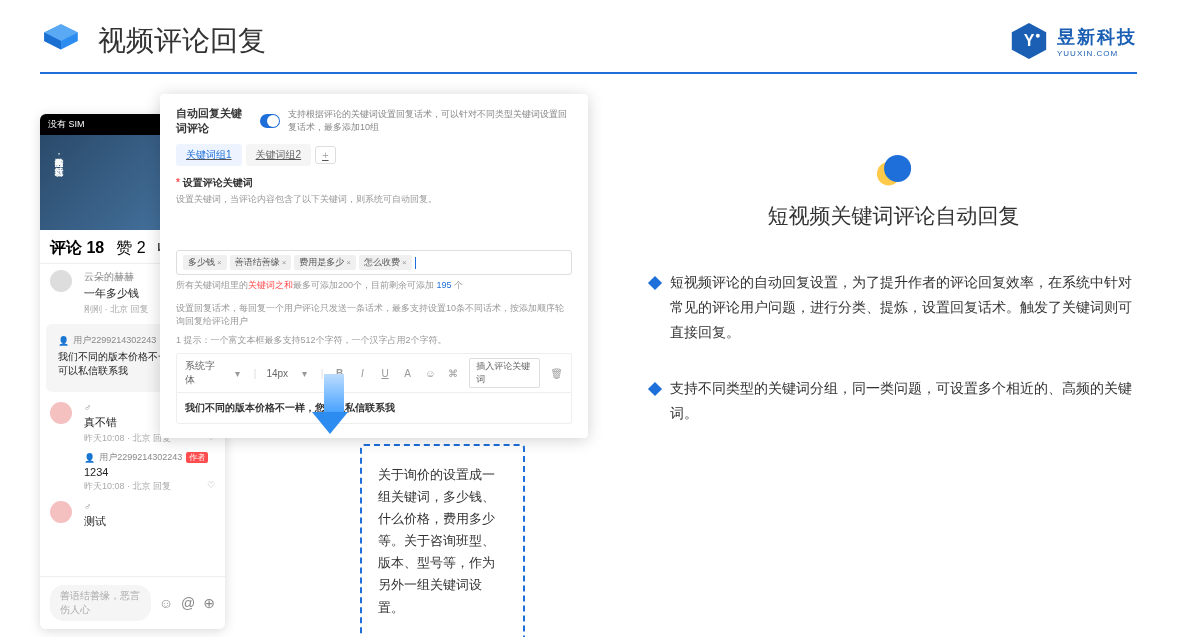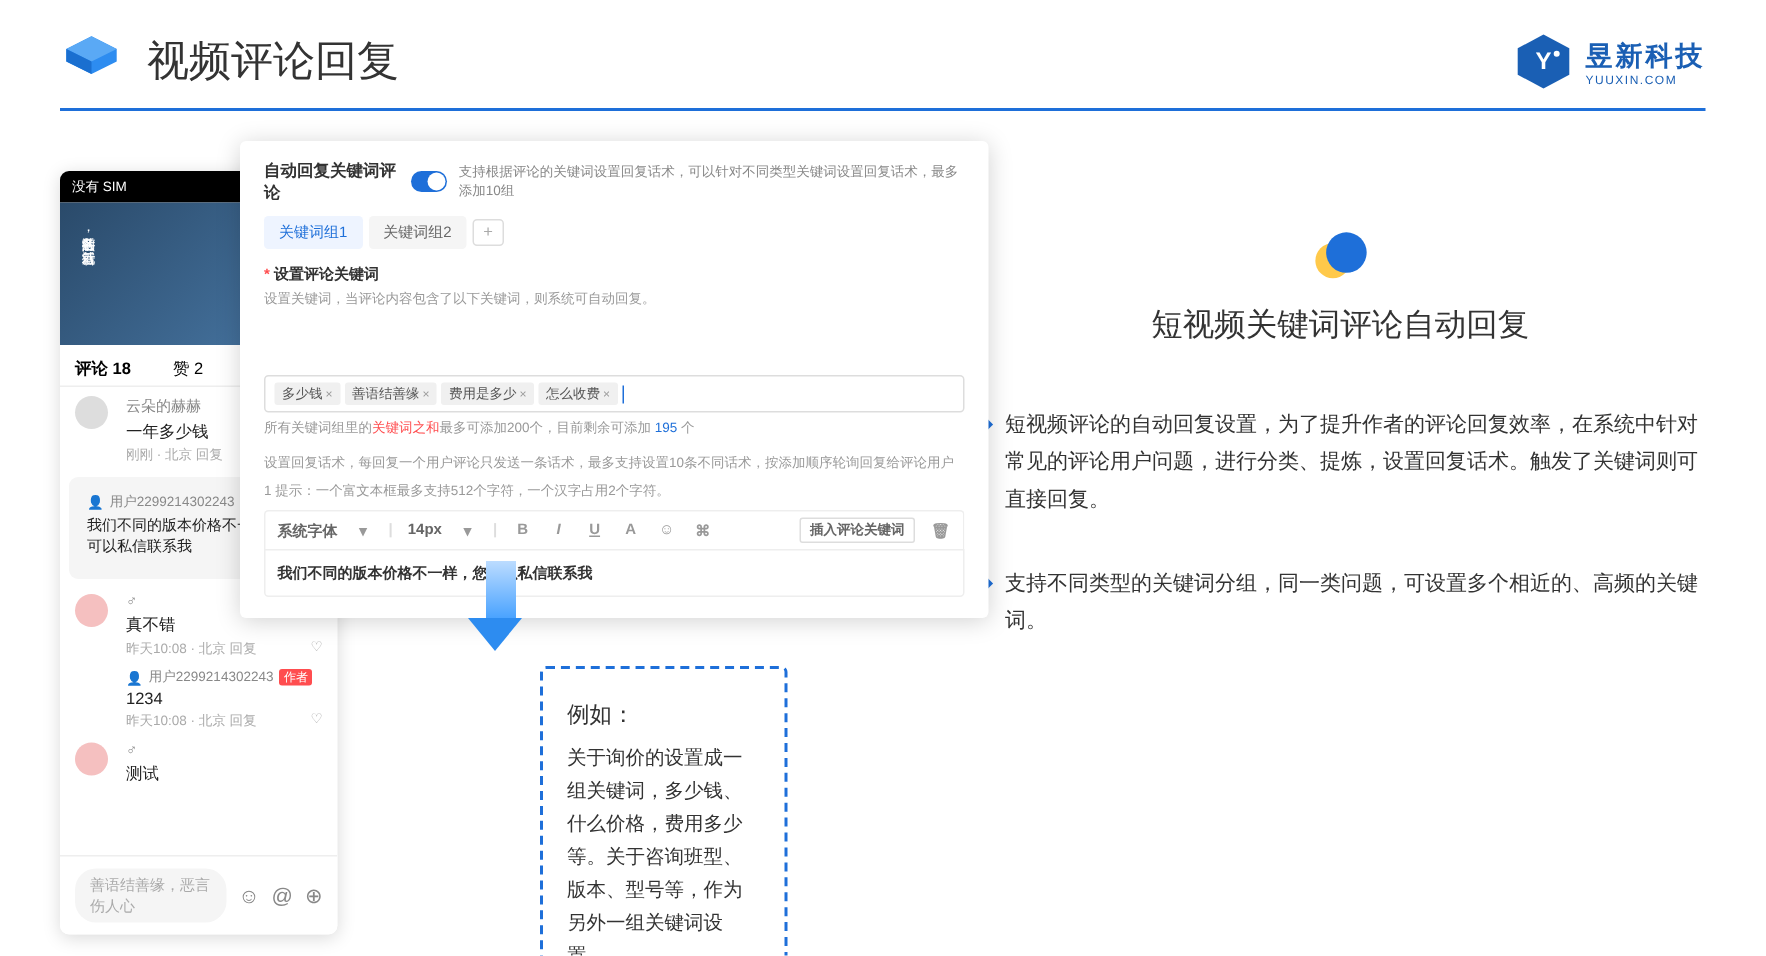--- a/index.html
+++ b/index.html
@@ -19,62 +19,62 @@
 
 .content { display: flex; padding: 0 40px; gap: 30px; }
 .left-col { width: 580px; position: relative; }
 .right-col { flex: 1; padding-top: 60px; }
 
 
 .mobile { position: absolute; left: 0; top: 20px; width: 185px; background: #fff; border-radius: 6px; box-shadow: 0 2px 12px rgba(0,0,0,0.15); overflow: hidden; z-index: 1; font-size: 10px; }
 .mobile-status { background: #000; color: #fff; padding: 4px 8px; font-size: 9px; display: flex; justify-content: space-between; }
 .mobile-video { height: 95px; background: linear-gradient(135deg,#2a4a6a,#4a7aa8); position: relative; }
 .mobile-video-text { color:#fff; font-size:9px; padding:8px; writing-mode:vertical-rl; position:absolute; left:4px; top:8px; }
-.mobile-tabs { display: flex; gap: 28px; padding: 8px 10px 4px; border-bottom: 1px solid #eee; font-size: 11px; }
+.mobile-tabs { display: flex; gap: 12px; padding: 8px 10px 4px; border-bottom: 1px solid #eee; font-size: 16px; }
 .mobile-tabs .active { font-weight: bold; }
 .comment-list { padding: 6px 10px 90px; }
 .comment { display: flex; gap: 12px; margin-bottom: 8px; }
 .avatar { width: 22px; height: 22px; border-radius: 50%; background: #ddd; flex-shrink: 0; }
 .avatar.pink { background: #f5c0c0; }
 .comment-body { flex: 1; }
 .c-name { font-size: 10px; color: #888; }
 .c-text { font-size: 11px; color: #222; margin: 2px 0; }
 .c-meta { font-size: 9px; color: #aaa; display:flex; gap:6px; align-items:flex-start; }
 .reply-bubble { background: #f5f5f5; border-radius: 6px; padding: 10px 12px 14px 12px; margin: 6px 0 10px 0; font-size: 10px; position:relative; margin-left:-4px; }
 .reply-name { color:#888; font-size:9px; display:flex; align-items:center; gap:4px; }
 .badge-author { background: #ff4d4f; color: #fff; font-size: 8px; padding: 0 3px; border-radius: 2px; }
 .reply-text { color:#222; margin-top:3px; line-height:1.4; }
 .mobile-input { position:absolute; bottom:0; left:0; right:0; border-top:1px solid #eee; padding:8px 10px; display:flex; align-items:center; gap:8px; background:#fff; }
 .mobile-input-box { flex:1; background:#f5f5f5; border-radius:14px; padding:4px 10px; font-size:10px; color:#aaa; }
 .mobile-input-icons { display:flex; gap:8px; color:#888; font-size:14px; }
 .heart { color:#aaa; }
 .heart::before { content:"♡"; }
 
 
-.config-panel { position:absolute; left:120px; top:0; width:499px; background:#fff; border-radius:4px; box-shadow:0 2px 16px rgba(0,0,0,0.18); padding:12px 16px 14px; z-index:2; font-size:10px; color:#555; }
+.config-panel { position:absolute; left:120px; top:0; width:428px; background:#fff; border-radius:4px; box-shadow:0 2px 16px rgba(0,0,0,0.18); padding:12px 16px 14px; z-index:2; font-size:10px; color:#555; }
 .config-row1 { display:flex; align-items:center; gap:8px; margin-bottom:8px; }
 .config-title { font-weight:bold; font-size:11px; color:#333; }
 .toggle { width:26px; height:14px; background:#1e6fd9; border-radius:7px; position:relative; }
 .toggle::after { content:""; position:absolute; right:1px; top:1px; width:12px; height:12px; background:#fff; border-radius:50%; }
 .config-desc1 { font-size:9px; color:#888; }
-.cfg-tabs { display:flex; gap:4px; margin-bottom:10px; align-items:center; }
+.cfg-tabs { display:flex; gap:4px; margin-bottom:10px; align-items:center;text-decoration:underline; }
 .cfg-tab { padding:4px 10px; font-size:10px; background:#f5f5f5; border-radius:3px; color:#666; }
 .cfg-tab.active { color:#1e6fd9; background:#eef4ff; }
 .cfg-tab-add { padding:2px 6px; border:1px solid #ddd; color:#aaa; font-size:11px; border-radius:3px; }
 .cfg-label { font-size:10px; color:#333; font-weight:bold; margin-bottom:3px; }
 .cfg-label::before { content:"* "; color:#ff4d4f; }
 .cfg-sub { font-size:9px; color:#999; margin-bottom:6px; }
 .tag-box { border:1px solid #ddd; border-radius:3px; padding:4px 6px; display:flex; gap:3px; flex-wrap:wrap; margin-bottom:4px; align-items:center;margin-top:44px; }
 .tag { background:#f0f0f0; padding:1px 5px; font-size:9px; border-radius:2px; display:inline-flex; align-items:center; gap:2px; color:#555; }
 .tag-x { color:#999; font-size:8px; }
 .cursor-line { width:1px; height:12px; background:#1e6fd9; }
 .cfg-hint { font-size:9px; color:#999; margin-bottom:10px; }
 .cfg-hint .red { color:#ff4d4f; }
 .cfg-hint .blue { color:#1e6fd9; }
-.editor-toolbar { border:1px solid #eee; border-bottom:none; display:flex; align-items:center; gap:10px; padding:4px 8px; font-size:10px; color:#666; border-radius:3px 3px 0 0;font-weight:bold; }
+.editor-toolbar { border:1px solid #eee; border-bottom:none; display:flex; align-items:center; gap:10px; padding:4px 8px; font-size:10px; color:#666; border-radius:3px 3px 0 0; }
 .editor-toolbar .sep { color:#ddd; }
 .editor-area { border:1px solid #eee; border-radius:0 0 3px 3px; padding:8px; font-size:10px; color:#333; font-weight:bold; }
 .editor-btn { margin-left:auto; border:1px solid #ddd; padding:1px 6px; font-size:9px; border-radius:2px; color:#666; }
 .editor-icon { width:14px; text-align:center; color:#999; }
 
 
 .arrow-down { position:absolute; left:280px; top:280px; z-index:3; }
 .arrow-line { width:20px; height:38px; background:linear-gradient(#bcdcff,#4aa3ff); margin:0 auto; }
 .arrow-head { width:0; height:0; border-left:18px solid transparent; border-right:18px solid transparent; border-top:22px solid #2d8cf0; margin-left:-8px; }
 
@@ -245,21 +245,20 @@
         <div class="mobile-input-box">善语结善缘，恶言伤人心</div>
         <div class="mobile-input-icons">
           <span>☺</span>
           <span>@</span>
           <span>⊕</span>
         </div>
       </div>
     </div>
 
     <div class="example-box">
-      <div class="example-title">例如：</div>
       <div>关于询价的设置成一组关键词，多少钱、什么价格，费用多少等。关于咨询班型、版本、型号等，作为另外一组关键词设置。</div>
     </div>
 
   </div>
 
   <div class="right-col">
     <div class="section-head">
       <svg class="bubble-icon" viewBox="0 0 40 40">
         <circle cx="14" cy="22" r="13" fill="#ffc94a"></circle>
         <circle cx="24" cy="16" r="15" fill="#1e6fd9"></circle>

